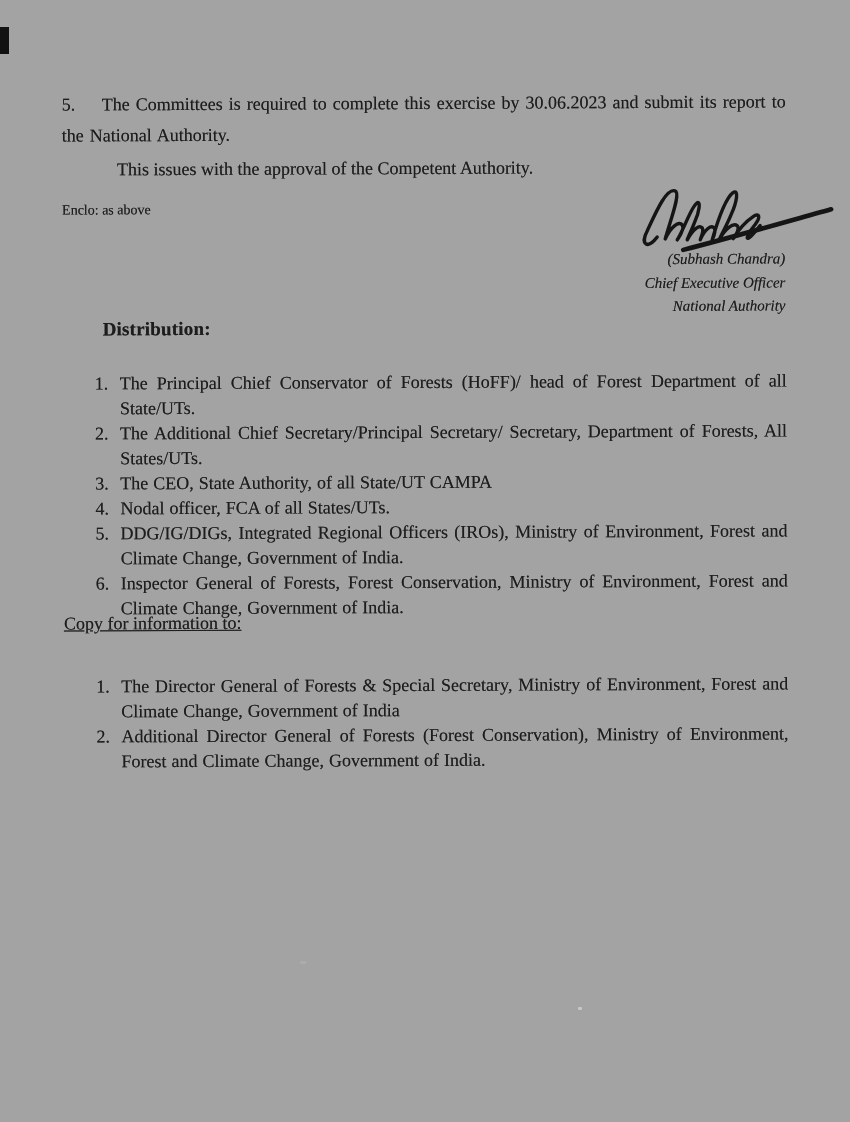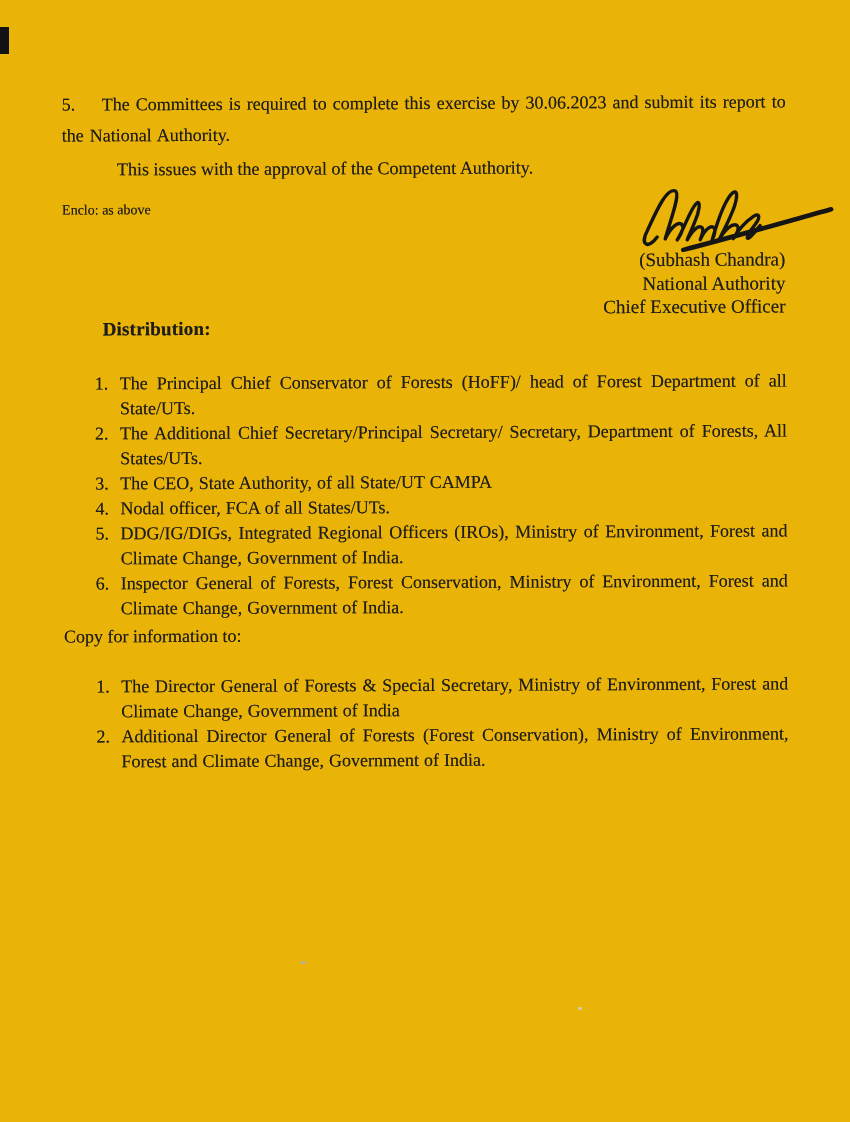--- a/index.html
+++ b/index.html
@@ -1,21 +1,21 @@
 <!DOCTYPE html>
 <html><head>
 <meta charset="utf-8">
 <style>
   html, body { margin: 0; padding: 0; background: #e8e8e8; }
   .page {
     position: relative;
     width: 850px;
     height: 1122px;
     margin: 0 auto;
-    background: #eab308;
+    background: #a3a3a3;
     overflow: hidden;
     font-family: "Liberation Serif", "DejaVu Serif", serif;
     color: #1d1d1d;
     text-shadow: 0 0 0.4px rgba(10,10,10,0.55);
   }
   .content {
     position: absolute;
     inset: 0;
     transform: rotate(-0.25deg);
     transform-origin: 425px 420px;
@@ -32,21 +32,21 @@
   .pnum { display: inline-block; width: 40px; }
 
   
   .approval { left: 63px; top: 158px; width: 724px; font-size: 18px; text-indent: 55px; }
   .enclosure { left: 63px; top: 201px; font-size: 14px; }
 
   
   .sig-art { left: 636px; top: 178px; width: 200px; height: 80px; }
   .sig-block {
     left: 480px; top: 249px; width: 306px;
-    font-size: 19px; line-height: 23.5px; text-align: right;
+    font-size: 15px; line-height: 23.5px; text-align: right; font-style: italic;
   }
 
   
   .dist-heading { left: 63px; top: 317px; font-size: 19px; font-weight: bold; letter-spacing: 0.2px; margin-left: 40px; }
   ol.doclist {
     margin: 0; padding: 0; list-style: none;
     counter-reset: item;
     font-size: 18px; line-height: 25px;
   }
   ol.doclist li {
@@ -58,21 +58,21 @@
   }
   ol.doclist li::before {
     content: counter(item) ".";
     position: absolute;
     left: 32px;
     text-align: left;
   }
   .dist-list { left: 63px; top: 370px; width: 724px; }
 
   
-  .copy-heading { left: 63px; top: 625px; font-size: 18px; }
+  .copy-heading { left: 63px; top: 612px; font-size: 18px; text-decoration: underline; }
   .copy-list { left: 63px; top: 673px; width: 724px; }
 
   
   .edge-mark { position: absolute; left: 0; top: 27px; width: 9px; height: 27px; background: #121212; }
   .speck1 { position: absolute; left: 300px; top: 961px; width: 6px; height: 3px; background: #aab0b6; opacity: 0.7; border-radius: 1px; }
   .speck2 { position: absolute; left: 578px; top: 1007px; width: 4px; height: 3px; background: #ccd0d4; opacity: 0.8; border-radius: 1px; }
 
   svg .ink-stroke { fill: none; stroke: #151515; stroke-linecap: round; stroke-linejoin: round; }
 </style>
 </head>
@@ -94,22 +94,22 @@
 
     <div class="blk enclosure">Enclo: as above</div>
 
     <svg class="blk sig-art" viewBox="0 0 200 80" aria-hidden="true">
       <path class="ink-stroke" stroke-width="3.4" d="M22,60 C12,73 5,67 12,54 C20,37 31,11 40,14 C46,16 36,41 30,62 C36,49 44,44 47,48 C50,52 44,60 42,63 C50,50 56,30 62,26 C66,24 64,35 60,44 C57,52 53,60 52,63 C58,52 64,48 67,51 C69,54 66,60 65,63 C70,52 76,48 79,51 C81,54 78,61 77,63 C82,46 90,22 98,16 C104,12 102,25 96,38 C92,48 86,58 84,63 C90,52 98,46 102,49 C105,52 100,60 98,62 C104,52 112,44 118,40 C124,36 126,40 120,48 C116,53 112,58 112,61 C112,64 119,57 125,49"></path>
       <path class="ink-stroke" stroke-width="4.6" d="M48,73 C92,62 152,45 196,33"></path>
     </svg>
 
     <div class="blk sig-block">
       <div>(Subhash Chandra)</div>
+      <div>Chief Executive Officer</div>
       <div>National Authority</div>
-      <div>Chief Executive Officer</div>
     </div>
 
     <div class="blk dist-heading">Distribution:</div>
 
     <ol class="blk dist-list doclist">
         <li>The Principal Chief Conservator of Forests (HoFF)/ head of Forest Department of all State/UTs.</li>
         <li>The Additional Chief Secretary/Principal Secretary/ Secretary, Department of Forests, All States/UTs.</li>
         <li>The CEO, State Authority, of all State/UT CAMPA</li>
         <li>Nodal officer, FCA of all States/UTs.</li>
         <li>DDG/IG/DIGs, Integrated Regional Officers (IROs), Ministry of Environment, Forest and Climate Change, Government of India.</li>

